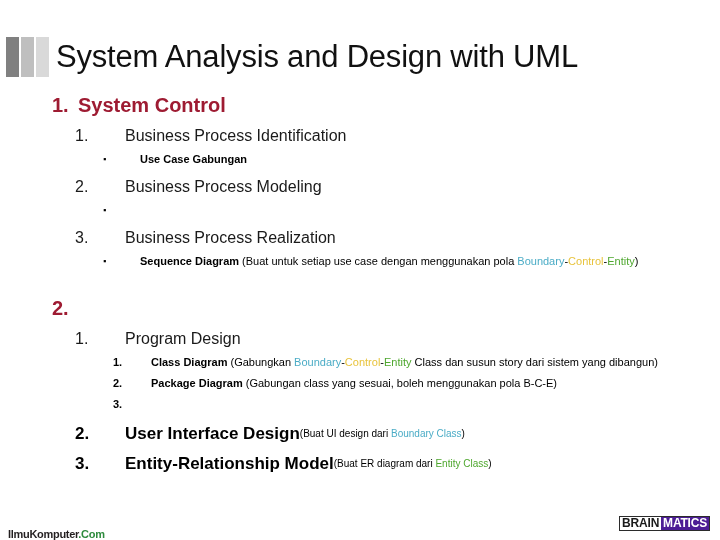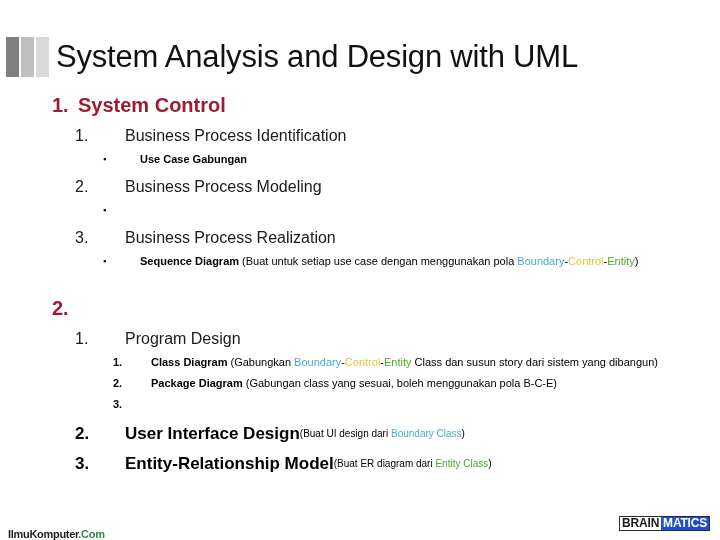--- a/index.html
+++ b/index.html
@@ -169,21 +169,21 @@
     font-weight: bold;
     line-height: 13px;
     letter-spacing: -0.2px;
   }
   .bm-a {
     background: #ffffff;
     color: #1a1a1a;
     padding: 0 2px;
   }
   .bm-b {
-    background: #1d4ed8;
+    background: #4c1d95;
     color: #ffffff;
     padding: 0 2px;
   }
 </style>
 </head>
 <body>
 
 <div class="title-row">
   <div class="title-bars">
     <div class="bar b1"></div>

